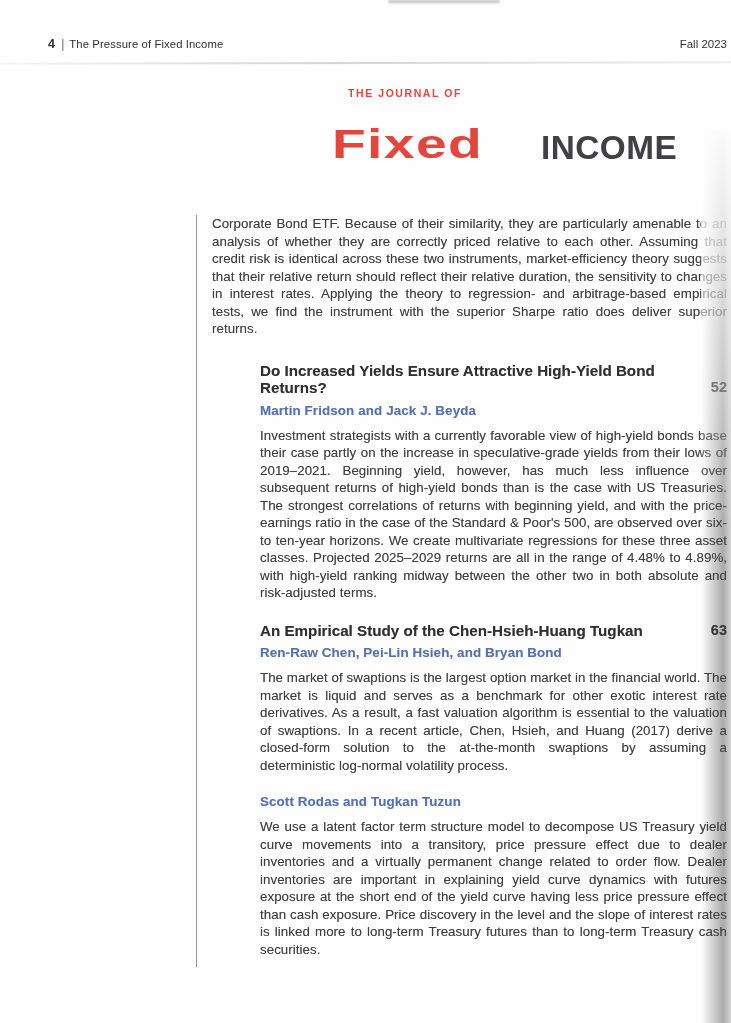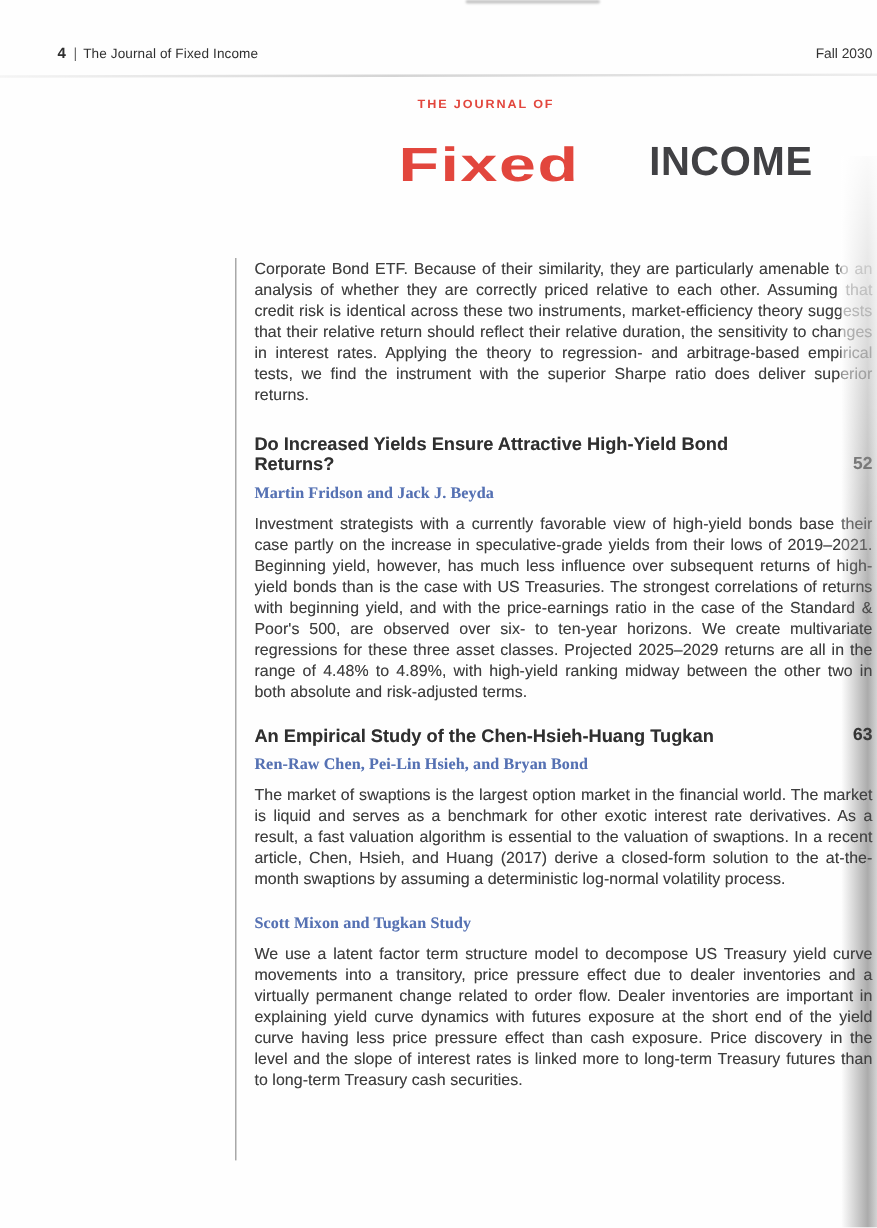--- a/index.html
+++ b/index.html
@@ -20,21 +20,21 @@
   .rh-journal{font-size:11.3px;letter-spacing:.1px;}
   .rh-issue{font-size:11.5px;color:#333;}
   .head-rule{
     position:absolute;top:62px;left:0;width:731px;height:2px;
     background:linear-gradient(to right,rgba(190,190,190,.15),rgba(170,170,170,.5) 45%,rgba(190,190,190,.25));
     transform:rotate(-.12deg);
   }
   
   .logo{
     position:absolute;top:118px;left:332px;height:46px;
-    display:flex;align-items:flex-start;white-space:nowrap;
+    display:flex;align-items:flex-end;white-space:nowrap;
   }
   .logo-fixed-wrap{position:relative;display:inline-block;}
   .logo-tagline{
     position:absolute;top:-36px;left:16px;
     font-size:10px;font-weight:bold;letter-spacing:1.5px;
     transform:scaleX(1.05);transform-origin:left;
   }
   .logo-fixed{
     display:inline-block;
     font-size:40px;font-weight:bold;line-height:1;letter-spacing:1px;
@@ -53,37 +53,36 @@
   .content{
     position:absolute;top:215px;left:197px;width:530px;
     padding-left:15px;box-sizing:border-box;
   }
   .abstract{
     margin:0;font-size:13.3px;line-height:17.5px;color:#3e3e3e;
     text-align:justify;letter-spacing:.05px;
     text-shadow:0 0 .5px rgba(62,62,62,.45);
   }
   .intro{margin-bottom:24px;}
-  .article{margin-top:0;margin-bottom:20px;}
+  .article{margin-top:0;margin-bottom:20px;margin-left:48px;}
   .article:last-child{margin-bottom:0;}
   .title-row{display:flex;justify-content:space-between;align-items:flex-end;}
   .title{
     margin:0;font-size:15.2px;line-height:17.5px;font-weight:bold;color:#2f2f2f;
     text-shadow:0 0 .5px rgba(47,47,47,.4);
   }
   .t-narrow{max-width:432px;}
   .t-wide{max-width:492px;}
   .pageno{
     font-size:14.5px;font-weight:bold;color:#2f2f2f;line-height:17.5px;
     padding-left:8px;text-shadow:0 0 .5px rgba(47,47,47,.4);
   }
   .authors{
     margin-top:6px;font-size:13.4px;font-weight:bold;letter-spacing:.1px;
     text-shadow:0 0 .4px rgba(85,113,179,.4);
-    font-family:Liberation Serif, serif;
   }
   .article .abstract{margin-top:9px;}
   
   .scan-shadow{
     position:absolute;top:130px;right:0;bottom:0;width:30px;pointer-events:none;
     background:
       linear-gradient(to bottom,rgba(255,255,255,.95),rgba(255,255,255,.55) 18%,rgba(255,255,255,0) 45%),
       linear-gradient(to right,rgba(80,80,80,0) 0%,rgba(70,70,70,.45) 74%,rgba(125,125,125,.32) 100%);
   }
   .scan-smudge-top{
@@ -93,23 +92,23 @@
 </style>
 </head>
 <body>
 
 <div>
 
   <div class="runhead">
     <div class="rh-left">
       <span class="rh-num">4</span>
       <span class="rh-sep">|</span>
-      <span class="rh-journal">The Journal of Fixed Income</span>
+      <span class="rh-journal">The Pressure of Fixed Income</span>
     </div>
-    <div class="rh-issue">Fall 2030</div>
+    <div class="rh-issue">Fall 2023</div>
   </div>
   <div class="head-rule"></div>
 
   <div class="logo">
     <span class="logo-fixed-wrap">
       <span class="logo-tagline" style="color:#e2463d;">THE JOURNAL OF</span>
       <span class="logo-fixed" style="color:#e2463d;">Fixed</span>
     </span>
     <span class="logo-income" style="color:#414144;">INCOME</span>
   </div>
@@ -132,21 +131,21 @@
     <section class="article">
       <div class="title-row">
         <h2 class="title">An Empirical Study of the Chen-Hsieh-Huang Tugkan</h2>
         <span class="pageno">63</span>
       </div>
       <div class="authors" style="color:#5571b3;">Ren-Raw Chen, Pei-Lin Hsieh, and Bryan Bond</div>
       <p class="abstract">The market of swaptions is the largest option market in the financial world. The market is liquid and serves as a benchmark for other exotic interest rate derivatives. As a result, a fast valuation algorithm is essential to the valuation of swaptions. In a recent article, Chen, Hsieh, and Huang (2017) derive a closed-form solution to the at-the-month swaptions by assuming a deterministic log-normal volatility process.</p>
     </section>
 
     <section class="article">
-      <div class="authors" style="color:#5571b3;">Scott Mixon and Tugkan Study</div>
+      <div class="authors" style="color:#5571b3;">Scott Rodas and Tugkan Tuzun</div>
       <p class="abstract">We use a latent factor term structure model to decompose US Treasury yield curve movements into a transitory, price pressure effect due to dealer inventories and a virtually permanent change related to order flow. Dealer inventories are important in explaining yield curve dynamics with futures exposure at the short end of the yield curve having less price pressure effect than cash exposure. Price discovery in the level and the slope of interest rates is linked more to long-term Treasury futures than to long-term Treasury cash securities.</p>
     </section>
 
   </div>
 
   <div class="scan-shadow"></div>
   <div class="scan-smudge-top"></div>
 
 </div>
 

